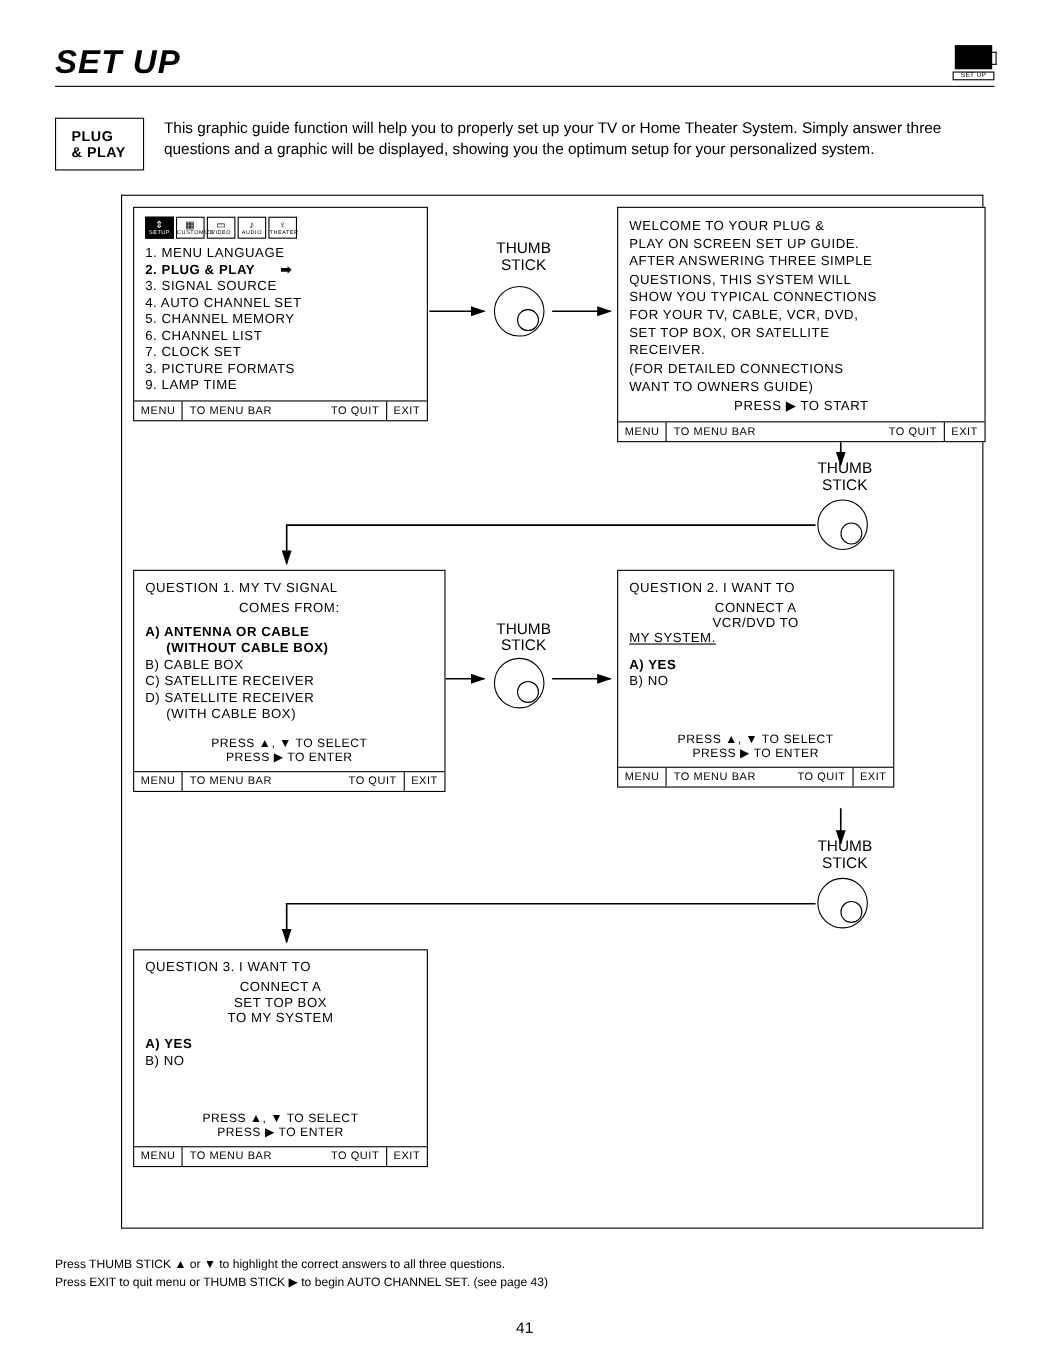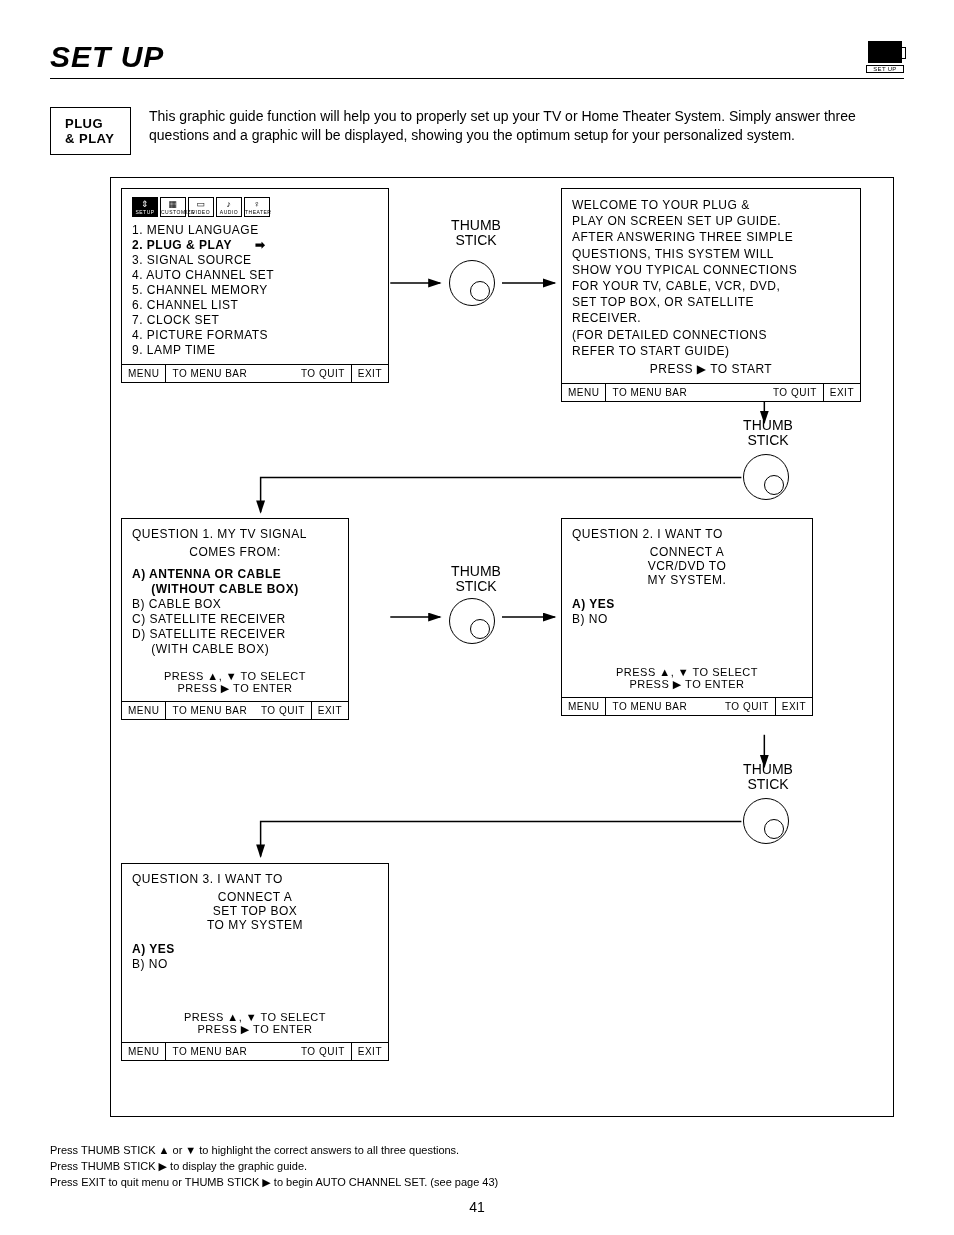--- a/index.html
+++ b/index.html
@@ -115,61 +115,61 @@
           </div>
       </div>
       <div class="menu-list">
         <div>1. MENU LANGUAGE</div>
         <div class="bold"><span>2. PLUG &amp; PLAY</span>&nbsp;&nbsp;&nbsp;&nbsp;&nbsp;&nbsp;➡</div>
         <div>3. SIGNAL SOURCE</div>
         <div>4. AUTO CHANNEL SET</div>
         <div>5. CHANNEL MEMORY</div>
         <div>6. CHANNEL LIST</div>
         <div>7. CLOCK SET</div>
-        <div>4. PICTURE FORMATS</div>
+        <div>3. PICTURE FORMATS</div>
         <div>9. LAMP TIME</div>
       </div>
     </div>
     <div class="panel-footer">
       <span>MENU</span>
       <span class="sep">TO MENU BAR</span>
       <span style="margin-left:auto">TO QUIT</span>
       <span class="sep">EXIT</span>
     </div>
   </div>
 
   <div class="thumb-lbl" style="left:330px; top:40px; width:70px;">THUMB<br>STICK</div>
   <div class="thumb-circle" style="left:338px; top:82px;"></div>
 
-  <div class="panel" style="left:450px; top:10px; width:300px;">
+  <div class="panel" style="left:450px; top:10px; width:335px;">
     <div class="panel-body" style="line-height:1.35;">
       <div>WELCOME TO YOUR PLUG &amp;</div>
       <div>PLAY ON SCREEN SET UP GUIDE.</div>
       <div>AFTER ANSWERING THREE SIMPLE</div>
       <div>QUESTIONS, THIS SYSTEM WILL</div>
       <div>SHOW YOU TYPICAL CONNECTIONS</div>
       <div>FOR YOUR TV, CABLE, VCR, DVD,</div>
       <div>SET TOP BOX, OR SATELLITE</div>
       <div>RECEIVER.</div>
       <div>(FOR DETAILED CONNECTIONS</div>
-      <div>REFER TO START GUIDE)</div>
+      <div>WANT TO OWNERS GUIDE)</div>
       <div style="text-align:center; margin-top:2px;">PRESS ▶ TO START</div>
     </div>
     <div class="panel-footer">
       <span>MENU</span>
       <span class="sep">TO MENU BAR</span>
       <span style="margin-left:auto">TO QUIT</span>
       <span class="sep">EXIT</span>
     </div>
   </div>
 
   <div class="thumb-lbl" style="left:622px; top:240px; width:70px;">THUMB<br>STICK</div>
   <div class="thumb-circle" style="left:632px; top:276px;"></div>
 
-  <div class="panel" style="left:10px; top:340px; width:228px;">
+  <div class="panel" style="left:10px; top:340px; width:284px;">
     <div class="panel-body">
       <div class="q-title">QUESTION 1.  MY TV SIGNAL</div>
       <div class="q-sub">COMES FROM:</div>
       <div class="opt bold">A) ANTENNA OR CABLE</div>
       <div class="opt bold" style="white-space:pre;">     (WITHOUT CABLE BOX)</div>
       <div class="opt">B) CABLE BOX</div>
       <div class="opt">C) SATELLITE RECEIVER</div>
       <div class="opt">D) SATELLITE RECEIVER</div>
       <div class="opt" style="white-space:pre;">     (WITH CABLE BOX)</div>
       <div class="press-lines">
@@ -186,21 +186,21 @@
   </div>
 
   <div class="thumb-lbl" style="left:330px; top:386px; width:70px;">THUMB<br>STICK</div>
   <div class="thumb-circle" style="left:338px; top:420px;"></div>
 
   <div class="panel" style="left:450px; top:340px; width:252px;">
     <div class="panel-body">
       <div class="q-title">QUESTION 2. I WANT TO</div>
       <div style="text-align:center;">CONNECT A</div>
       <div style="text-align:center;">VCR/DVD TO</div>
-      <div style="text-align:center; margin-bottom:10px;">MY SYSTEM.</div>
+      <div style="margin-bottom:10px;text-decoration:underline;">MY SYSTEM.</div>
       <div class="opt bold">A) YES</div>
       <div class="opt">B) NO</div>
       <div class="press-lines" style="margin-top:40px;">
         <div>PRESS ▲, ▼ TO SELECT</div>
         <div>PRESS ▶ TO ENTER</div>
       </div>
     </div>
     <div class="panel-footer">
       <span>MENU</span>
       <span class="sep">TO MENU BAR</span>
@@ -230,17 +230,16 @@
       <span class="sep">TO MENU BAR</span>
       <span style="margin-left:auto">TO QUIT</span>
       <span class="sep">EXIT</span>
     </div>
   </div>
 
 </div>
 
 <div class="footer-text">
   <div>Press  THUMB STICK ▲ or ▼ to highlight the correct answers to all three questions.</div>
-  <div>Press THUMB STICK ▶ to display the graphic guide.</div>
   <div>Press EXIT to quit menu or THUMB STICK ▶ to begin AUTO CHANNEL SET. (see page 43)</div>
 </div>
 
 <div class="page-num">41</div>
 
 </body></html>

